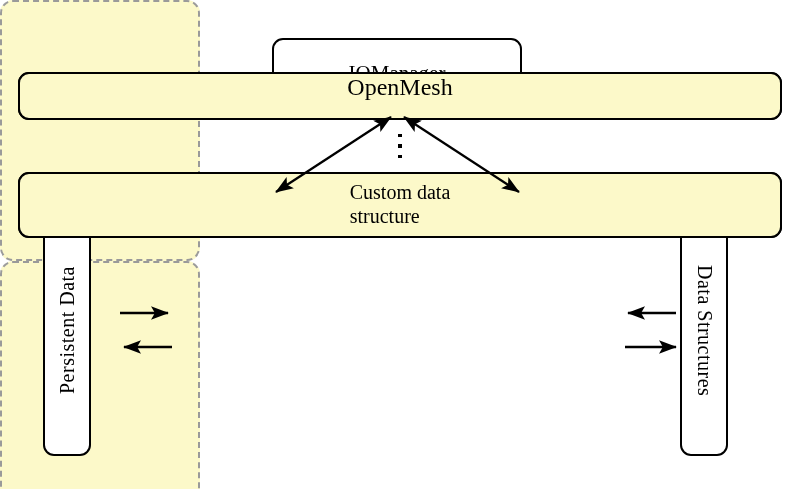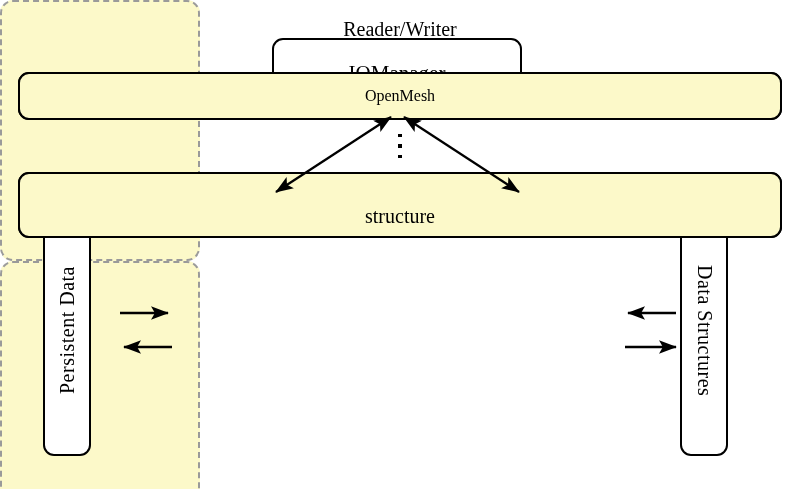--- a/index.html
+++ b/index.html
@@ -98,23 +98,22 @@
     white-space: nowrap;
   }
 
   .slot-a {
     position: absolute;
     left: 18px;
     right: 18px;
     top: 72px;
     height: 44px;
     display: flex;
-    align-items: center;
-    justify-content: center;
-    font-size: 16px;
+    justify-content: center;
+    font-size: 24px;
   }
 
   .dots {
     position: absolute;
     left: 0;
     right: 0;
     top: 128px;
     height: 36px;
     display: flex;
     align-items: center;
@@ -169,21 +168,20 @@
 
   <div class="node hard-box" id="persistent-data">
     <span class="vtext-up">Persistent Data</span>
   </div>
 
   <div class="node hard-box" id="data-structures">
     <span class="vtext-down">Data Structures</span>
   </div>
 
   <div class="group-box" id="group-readerwriter">
-    <div class="group-title">Reader/Writer</div>
     <div class="slot-a inner-box">
       <span>OBJ</span>
     </div>
     <div class="dots">
       <span class="dots-glyph">
           <i></i>
           <i></i>
           <i></i>
         </span>
     </div>
@@ -201,21 +199,21 @@
     </div>
     <div class="dots">
       <span class="dots-glyph">
           <i></i>
           <i></i>
           <i></i>
         </span>
     </div>
     <div class="slot-b inner-box">
       <span>
-        <br>
+        <span>Custom data</span><br>
         <span>structure</span>
       </span>
     </div>
   </div>
 
   <svg id="arrows" viewBox="0 0 800 489">
     <defs>
       <marker id="ah" markerWidth="9" markerHeight="9" refX="7.4" refY="3.1" orient="auto" markerUnits="strokeWidth">
         <path d="M0,0.2 L7.8,3.1 L0,6.0 L1.7,3.1 Z" fill="#000"></path>
       </marker>

